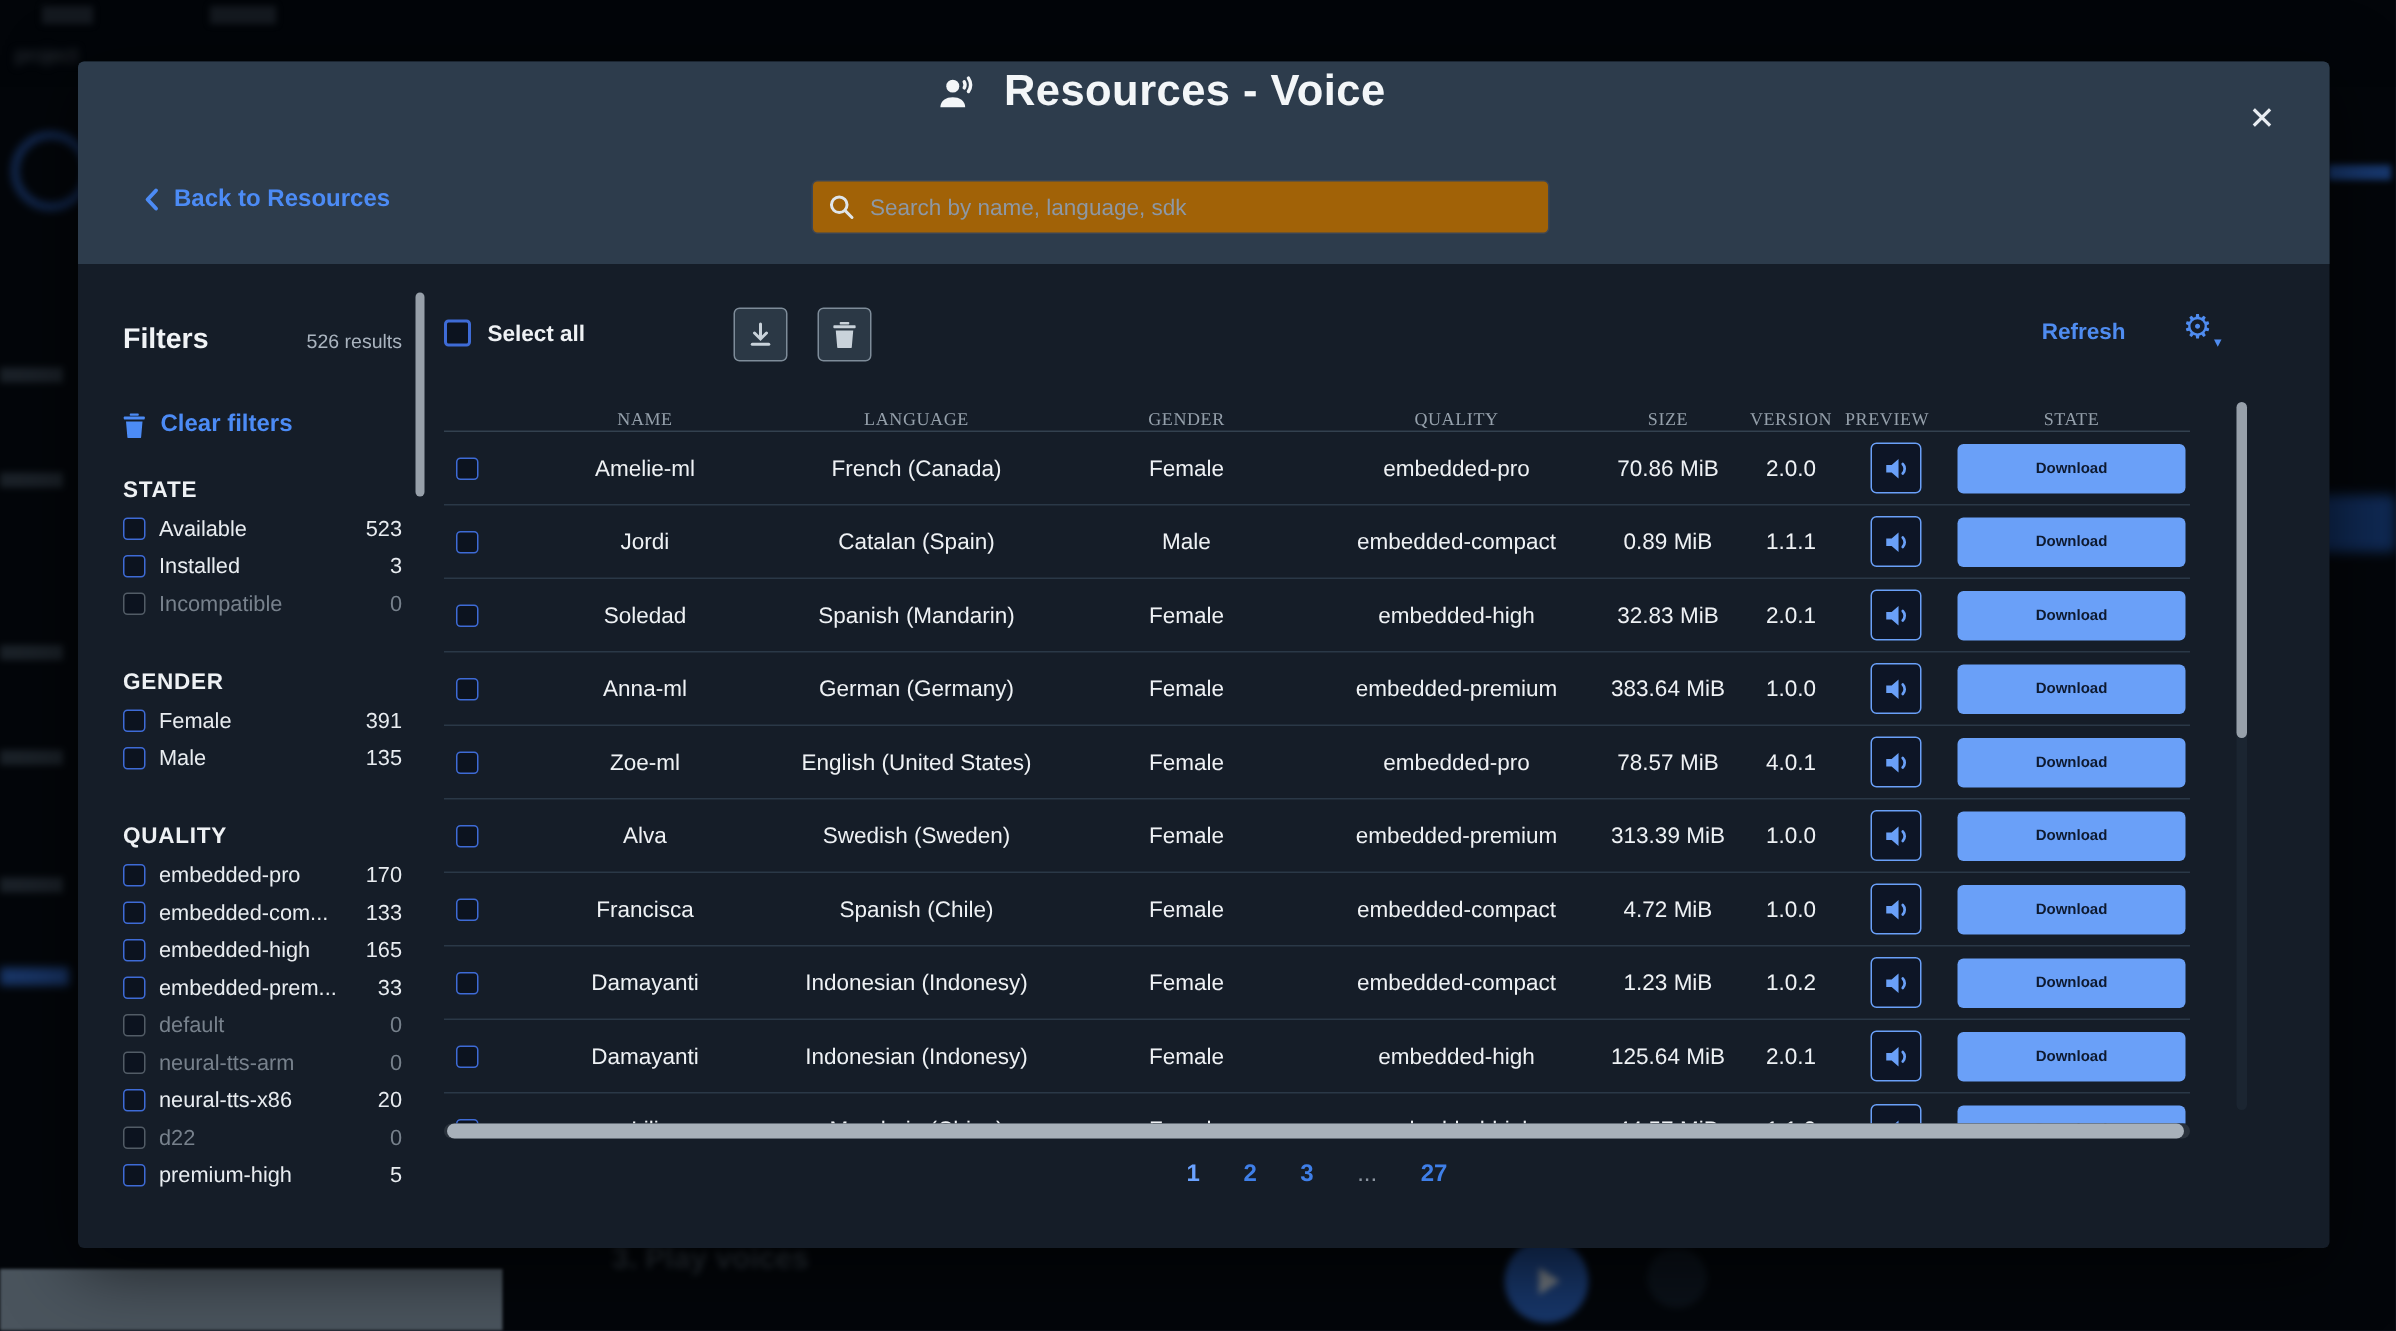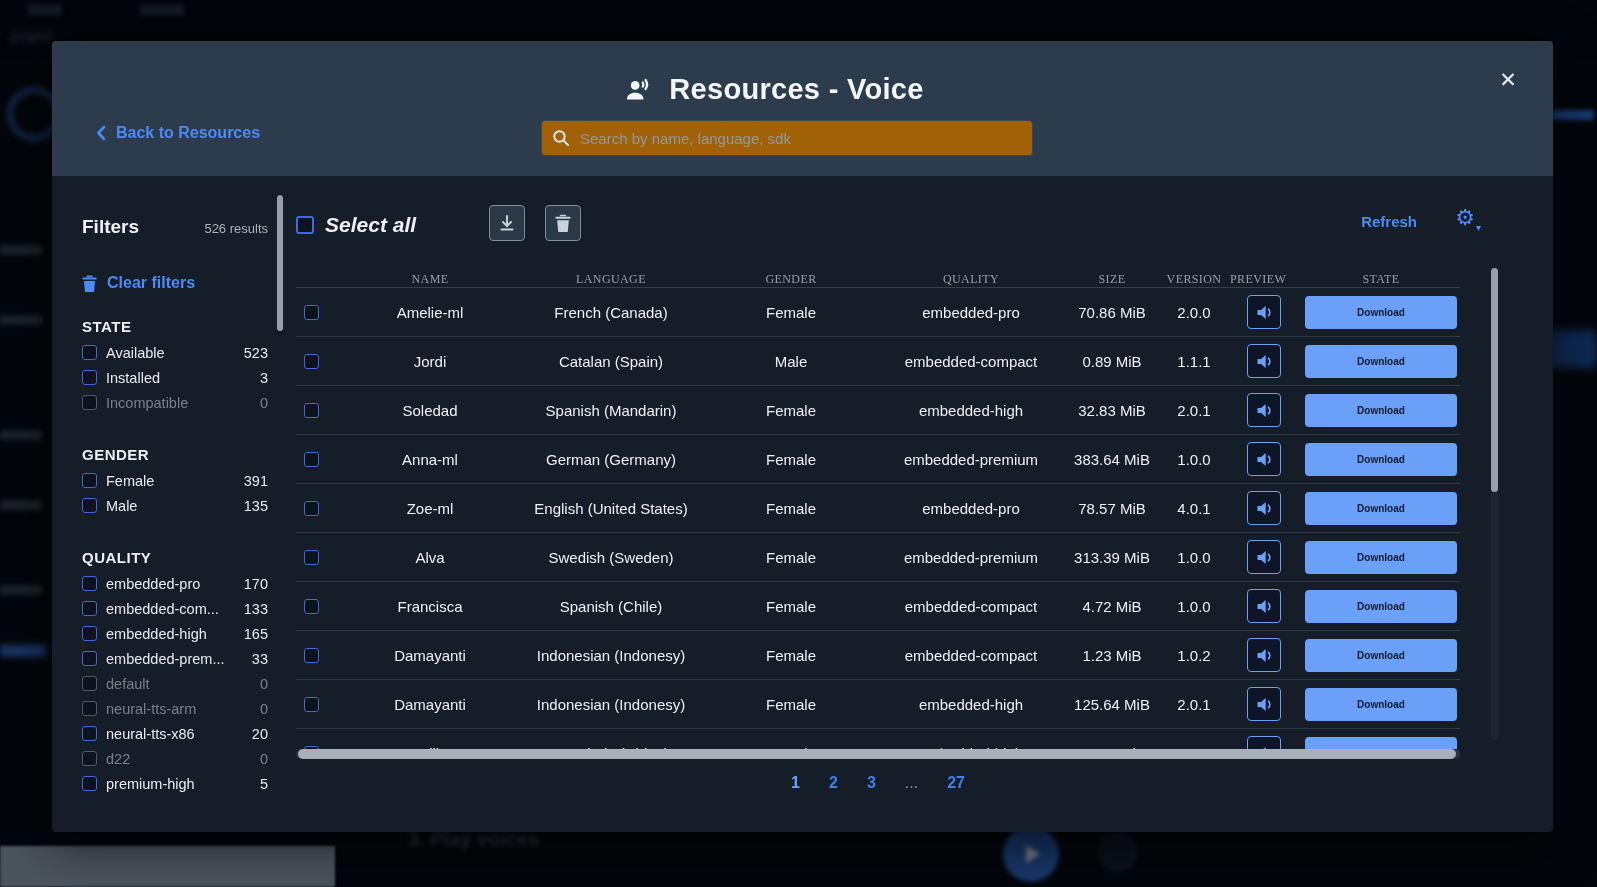--- a/index.html
+++ b/index.html
@@ -25,21 +25,21 @@
   .bg-play-tri { width:0; height:0; border-left:14px solid #dfe8f2; border-top:9px solid transparent; border-bottom:9px solid transparent; margin-left:4px; }
   .bg-small-circle { left:1098px; top:832px; width:40px; height:40px; background:#141d28; border-radius:50%; filter:blur(2px); }
   .bg-right-btn { left:1528px; top:330px; width:69px; height:38px; background:#1d4c9c; border-radius:4px; filter:blur(4px); }
   .bg-right-dash { left:1552px; top:110px; width:42px; height:10px; background:#2e6bd3; filter:blur(2px); }
   .bg-dim { position:absolute; inset:0; background:rgba(2,5,9,.5); pointer-events:none; }
 
   
   .modal { position:absolute; left:52px; top:41px; width:1501px; height:791px;
            background:#151d28; border-radius:4px; box-shadow:0 12px 48px rgba(0,0,0,.65); }
   .modal-header { position:absolute; top:0; left:0; right:0; height:135px; background:#2d3c4c; border-radius:4px 4px 0 0; }
-  .title-row { position:absolute; top:32px; left:0; right:56px; display:flex; align-items:center; justify-content:center; gap:16px; }
+  .title-row { position:absolute; top:4px; left:0; right:56px; display:flex; align-items:center; justify-content:center; gap:16px; }
   .modal-title { font-size:29px; font-weight:bold; color:#f3f6f8; letter-spacing:.3px; }
   .close-btn { position:absolute; top:24px; right:30px; width:30px; height:30px; border:none; background:transparent;
                color:#e9edf2; font-size:21px; cursor:pointer; line-height:30px; text-align:center; }
   .back-link { position:absolute; left:44px; top:83px; display:flex; align-items:center; gap:10px;
                color:#4c8bf5; font-size:16px; font-weight:bold; cursor:pointer; }
   .search-box { position:absolute; left:489px; top:79px; width:492px; height:36px; background:#a16207;
                 border:1px solid #3c4document655; border:1px solid #3c4655; border-radius:4px; display:flex; align-items:center; padding:0 10px; }
   .search-box input { flex:1; background:transparent; border:none; outline:none; color:#dfe5ea; font-size:15px;
                       font-family:"Liberation Sans",sans-serif; }
   .search-box input::placeholder { color:#8d98a5; }
@@ -59,21 +59,21 @@
   .filter-item.disabled .fi-label, .filter-item.disabled .fi-count { color:#77818c; }
   .cb { width:15px; height:15px; border:1.5px solid #3e6bd6; border-radius:3px; background:rgba(8,14,26,.65); flex:none; }
   .filter-item.disabled .cb { border-color:#525c66; }
   .side-thumb { position:absolute; left:225px; top:154px; width:6px; height:136px; background:#97a0aa; border-radius:3px; }
 
   
   .main { position:absolute; left:238px; top:135px; right:0; bottom:0; }
   .toolbar { position:absolute; left:6px; top:29px; right:0; height:36px; }
   .select-all { position:absolute; left:0; top:8px; display:flex; align-items:center; gap:11px; cursor:pointer; }
   .select-all .cb { width:18px; height:18px; border-width:2px; }
-  .select-all-label { font-size:21px; font-weight:bold; color:#eef1f4;font-style:italic; }
+  .select-all-label { font-size:15px; font-weight:bold; color:#eef1f4; }
   .icon-btn { position:absolute; top:0; width:36px; height:36px; background:#2b3845; border:1px solid #7e8c99;
               border-radius:4px; display:flex; align-items:center; justify-content:center; cursor:pointer; }
   .icon-btn.dl { left:193px; }
   .icon-btn.trash { left:249px; }
   .refresh-link { position:absolute; right:136px; top:8px; color:#4f8cf0; font-size:15px; font-weight:bold; cursor:pointer; }
   .gear-btn { position:absolute; right:72px; top:2px; color:#4f8cf0; cursor:pointer; font-size:22px; line-height:22px; }
   .gear-caret { font-size:10px; vertical-align:-6px; margin-left:1px; }
 
   .thead { position:absolute; left:6px; top:96px; width:1164px; display:grid;
            grid-template-columns:44px 180px 182px 178px 182px 100px 64px 76px 158px;font-family:Liberation Serif, serif; }

